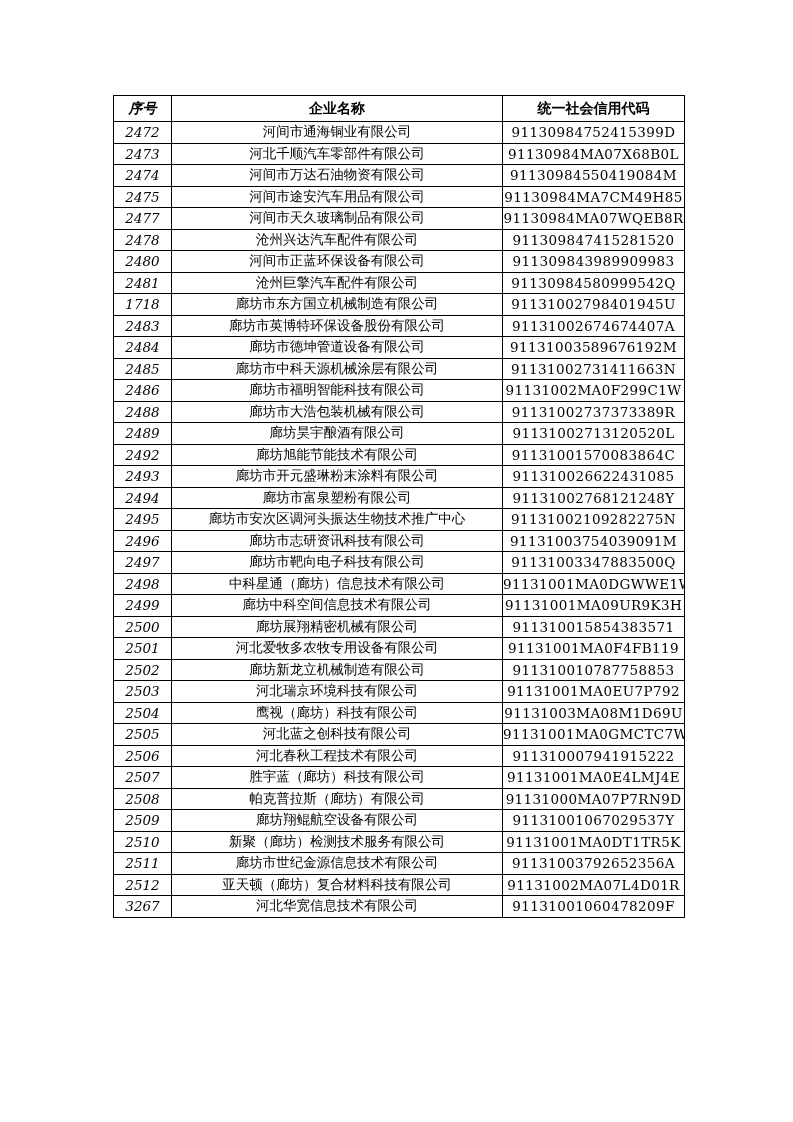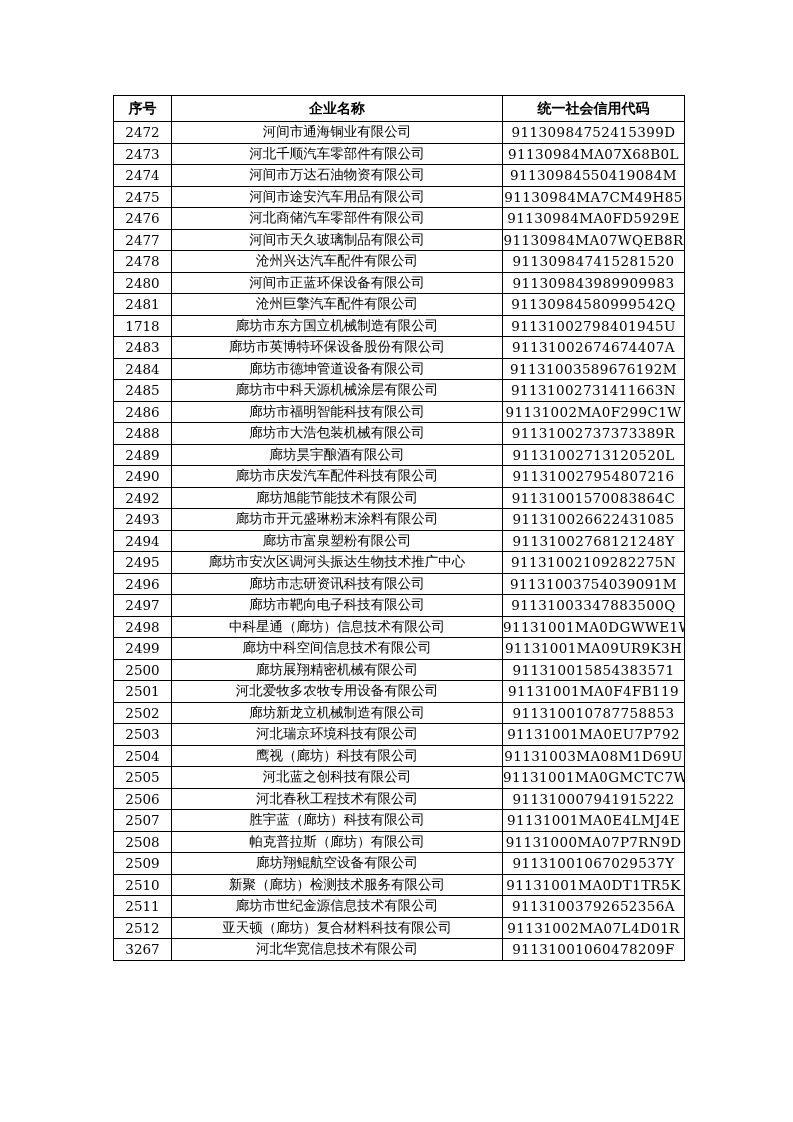--- a/index.html
+++ b/index.html
@@ -36,21 +36,21 @@
   .company-table th {
     height: 25px;
     font-size: 14px;
     font-weight: bold;
   }
   .company-table td {
     height: 20.5px;
     font-size: 13.5px;
     font-weight: normal;
   }
-  .col-no   { width: 57px;  }
+  .col-no   { width: 57px; font-style: italic;  }
   .col-name { width: 330px; }
   .col-code { width: 181px; }
   .company-table td.col-code {
     letter-spacing: 0.4px;
   }
 </style>
 </head>
 <body>
 
 <div class="page">
@@ -77,25 +77,20 @@
           <td class="col-no">2474</td>
           <td class="col-name">河间市万达石油物资有限公司</td>
           <td class="col-code">91130984550419084M</td>
         </tr>
         <tr>
           <td class="col-no">2475</td>
           <td class="col-name">河间市途安汽车用品有限公司</td>
           <td class="col-code">91130984MA7CM49H85</td>
         </tr>
         <tr>
-          <td class="col-no">2476</td>
-          <td class="col-name">河北商储汽车零部件有限公司</td>
-          <td class="col-code">91130984MA0FD5929E</td>
-        </tr>
-        <tr>
           <td class="col-no">2477</td>
           <td class="col-name">河间市天久玻璃制品有限公司</td>
           <td class="col-code">91130984MA07WQEB8R</td>
         </tr>
         <tr>
           <td class="col-no">2478</td>
           <td class="col-name">沧州兴达汽车配件有限公司</td>
           <td class="col-code">911309847415281520</td>
         </tr>
         <tr>
@@ -135,25 +130,20 @@
         </tr>
         <tr>
           <td class="col-no">2488</td>
           <td class="col-name">廊坊市大浩包装机械有限公司</td>
           <td class="col-code">91131002737373389R</td>
         </tr>
         <tr>
           <td class="col-no">2489</td>
           <td class="col-name">廊坊昊宇酿酒有限公司</td>
           <td class="col-code">91131002713120520L</td>
-        </tr>
-        <tr>
-          <td class="col-no">2490</td>
-          <td class="col-name">廊坊市庆发汽车配件科技有限公司</td>
-          <td class="col-code">911310027954807216</td>
         </tr>
         <tr>
           <td class="col-no">2492</td>
           <td class="col-name">廊坊旭能节能技术有限公司</td>
           <td class="col-code">91131001570083864C</td>
         </tr>
         <tr>
           <td class="col-no">2493</td>
           <td class="col-name">廊坊市开元盛琳粉末涂料有限公司</td>
           <td class="col-code">911310026622431085</td>

